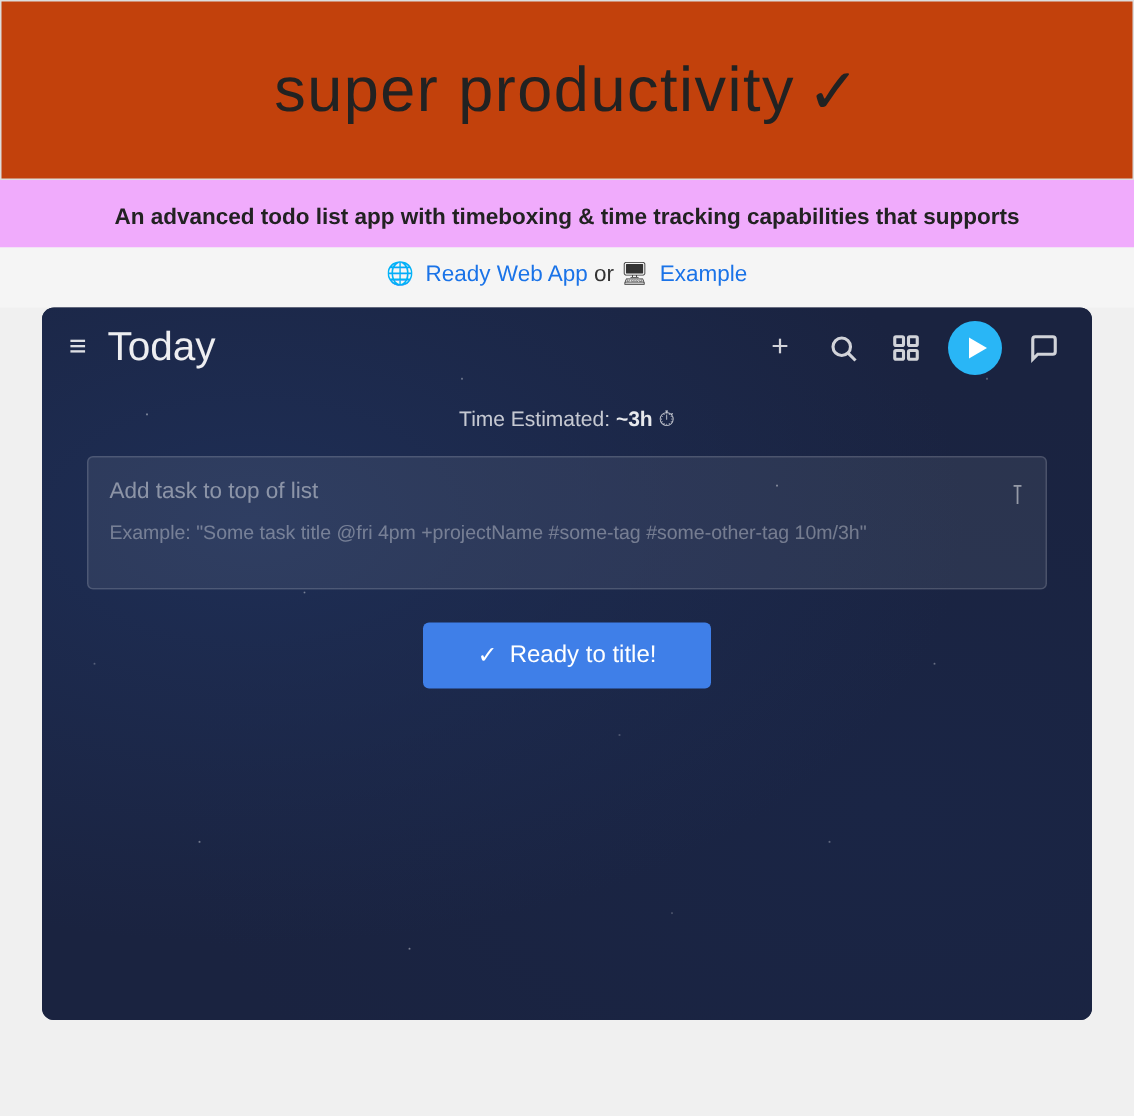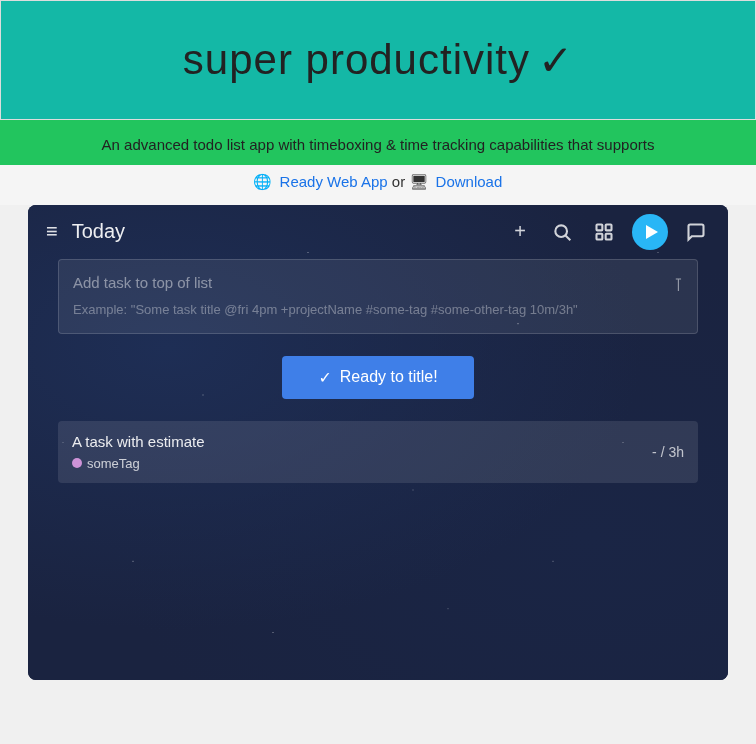--- a/index.html
+++ b/index.html
@@ -6,21 +6,21 @@
     body {
       width: 756px;
       height: 744px;
       background: #f0f0f0;
       font-family: Arial, sans-serif;
       overflow: hidden;
     }
 
     
     .logo-section {
-      background: #14b8a6;
+      background: #c2410c;
       width: 100%;
       height: 120px;
       display: flex;
       align-items: center;
       justify-content: center;
       border: 1px solid #ddd;
     }
     .logo-text {
       font-size: 42px;
       font-weight: 300;
@@ -32,23 +32,23 @@
       color: #222;
       margin-left: 8px;
     }
 
     
     .tagline {
       text-align: center;
       padding: 14px 40px 8px;
       font-size: 15px;
       color: #222;
-      font-weight: 400;
+      font-weight: 700;
       line-height: 1.5;
-      background: #22c55e;
+      background: #f0abfc;
     }
 
     
     .links-row {
       text-align: center;
       padding: 8px 0 14px;
       font-size: 15px;
       background: #f5f5f5;
       color: #333;
     }
@@ -115,21 +115,21 @@
       height: 54px;
     }
     .header-menu-icon {
       color: rgba(255,255,255,0.85);
       font-size: 20px;
       cursor: pointer;
       margin-right: 14px;
     }
     .header-title {
       color: rgba(255,255,255,0.92);
-      font-size: 20px;
+      font-size: 27px;
       font-weight: 400;
       flex: 1;
     }
     .header-actions {
       display: flex;
       align-items: center;
       gap: 14px;
     }
     .header-icon-btn {
       color: rgba(255,255,255,0.8);
@@ -175,21 +175,21 @@
       display: inline-block;
       font-size: 14px;
     }
 
     
     .task-input-container {
       margin: 0 30px;
       background: rgba(255,255,255,0.08);
       border: 1px solid rgba(255,255,255,0.15);
       border-radius: 4px;
-      padding: 14px 14px 14px 14px;
+      padding: 14px 14px 28px 14px;
       position: relative;
     }
     .task-input-placeholder {
       color: rgba(255,255,255,0.45);
       font-size: 15px;
       margin-bottom: 10px;
     }
     .task-input-clear {
       position: absolute;
       top: 14px;
@@ -273,21 +273,21 @@
 
 <div class="tagline">
   <span>An advanced todo list app with timeboxing &amp; time tracking capabilities that supports</span><br>
 </div>
 
 <div class="links-row">
   <span class="globe-icon">🌐</span>
   <a href="#">Ready Web App</a>
   <span>or</span>
   <span class="monitor-icon">🖥</span>
-  <a href="#">Download</a>
+  <a href="#">Example</a>
 </div>
 
 <div class="app-container">
   <div class="app-bg"></div>
   <div class="app-inner">
 
     <div class="app-header">
       <span class="header-menu-icon">≡</span>
       <span class="header-title">Today</span>
       <div class="header-actions">
@@ -312,39 +312,34 @@
           <div class="play-triangle"></div>
         </div>
         <div class="header-icon-btn">
           <svg width="20" height="20" viewBox="0 0 24 24" fill="none" stroke="rgba(255,255,255,0.8)" stroke-width="2.5">
             <path d="M21 15a2 2 0 0 1-2 2H7l-4 4V5a2 2 0 0 1 2-2h14a2 2 0 0 1 2 2z"></path>
           </svg>
         </div>
       </div>
     </div>
 
+    <div class="time-estimated">
+      <span>Time Estimated:</span>
+      <span class="time-value">~3h</span>
+      <span class="clock-icon">⏱</span>
+    </div>
 
     <div class="task-input-container">
       <div class="task-input-placeholder">Add task to top of list</div>
       <span class="task-input-clear">⊺</span>
       <div class="task-input-example">Example: "Some task title @fri 4pm +projectName #some-tag #some-other-tag 10m/3h"</div>
     </div>
 
     <div class="ready-btn-container">
       <button class="ready-btn">
         <span class="check-mark">✓</span>
         <span>Ready to title!</span>
       </button>
     </div>
 
-    <div class="task-item">
-      <div class="task-item-left">
-        <span class="task-title">A task with estimate</span>
-        <span class="task-tag">
-          <span class="tag-dot"></span>
-          <span>someTag</span>
-        </span>
-      </div>
-      <span class="task-time">- / 3h</span>
-    </div>
 
   </div>
 </div>
 
 </body></html>

